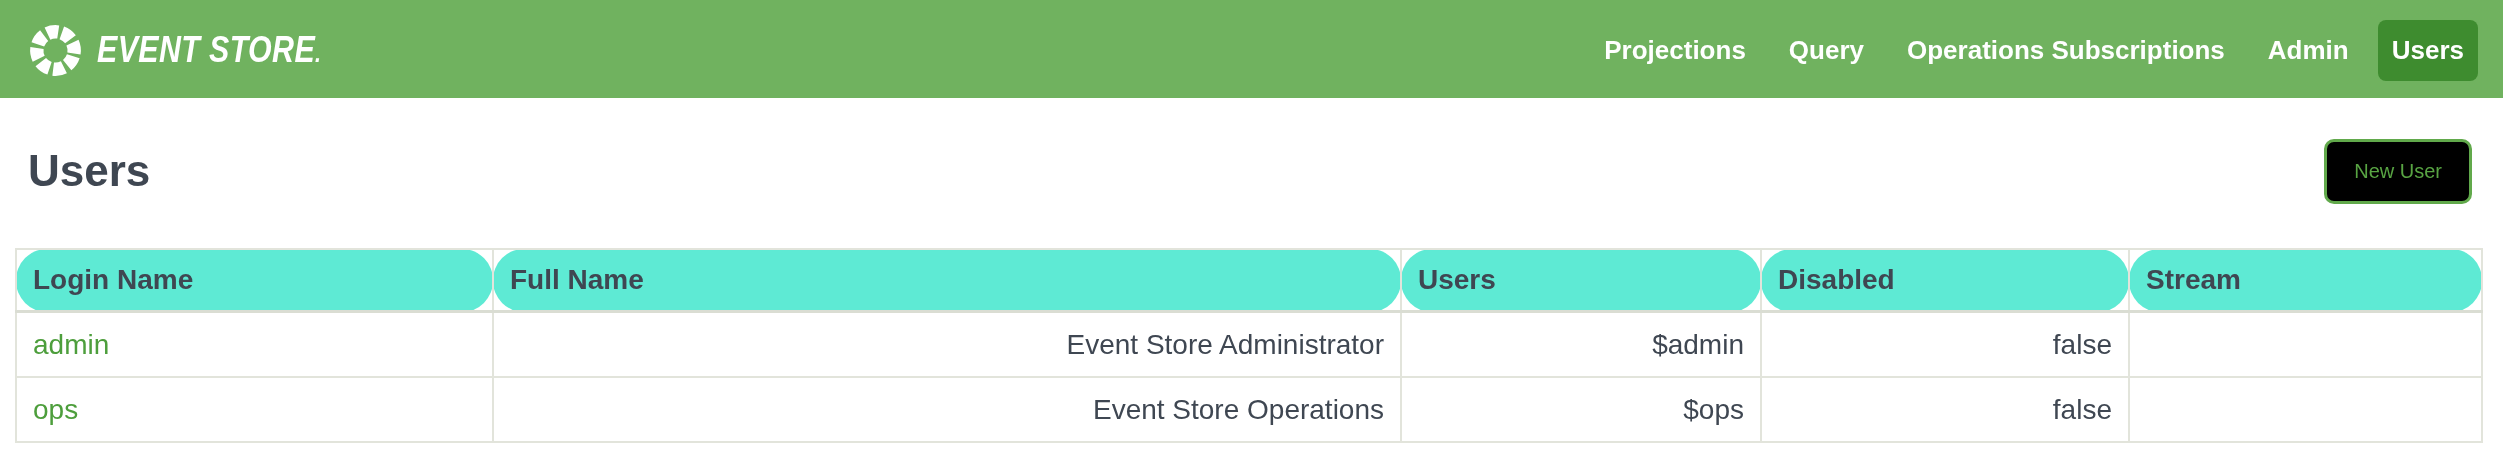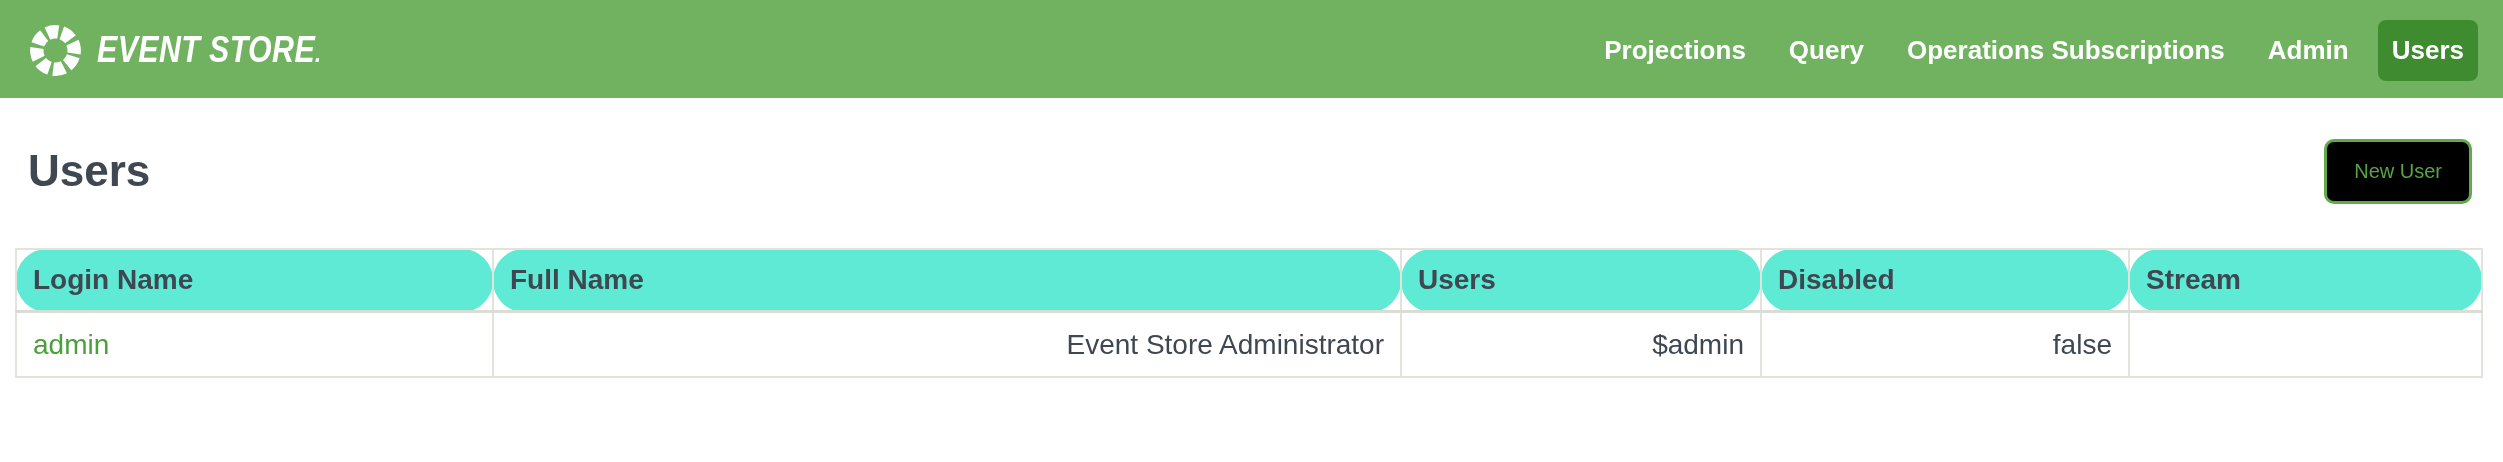--- a/index.html
+++ b/index.html
@@ -179,14 +179,21 @@
     </tr>
   </thead>
   <tbody>
     <tr>
       <td><span class="login-link">admin</span></td>
       <td class="align-right">Event Store Administrator</td>
       <td class="align-right">$admin</td>
       <td class="align-right">false</td>
       <td></td>
     </tr>
+    <tr>
+      <td><span class="login-link">ops</span></td>
+      <td class="align-right">Event Store Operations</td>
+      <td class="align-right">$ops</td>
+      <td class="align-right">false</td>
+      <td></td>
+    </tr>
   </tbody>
 </table>
 
 </body></html>

